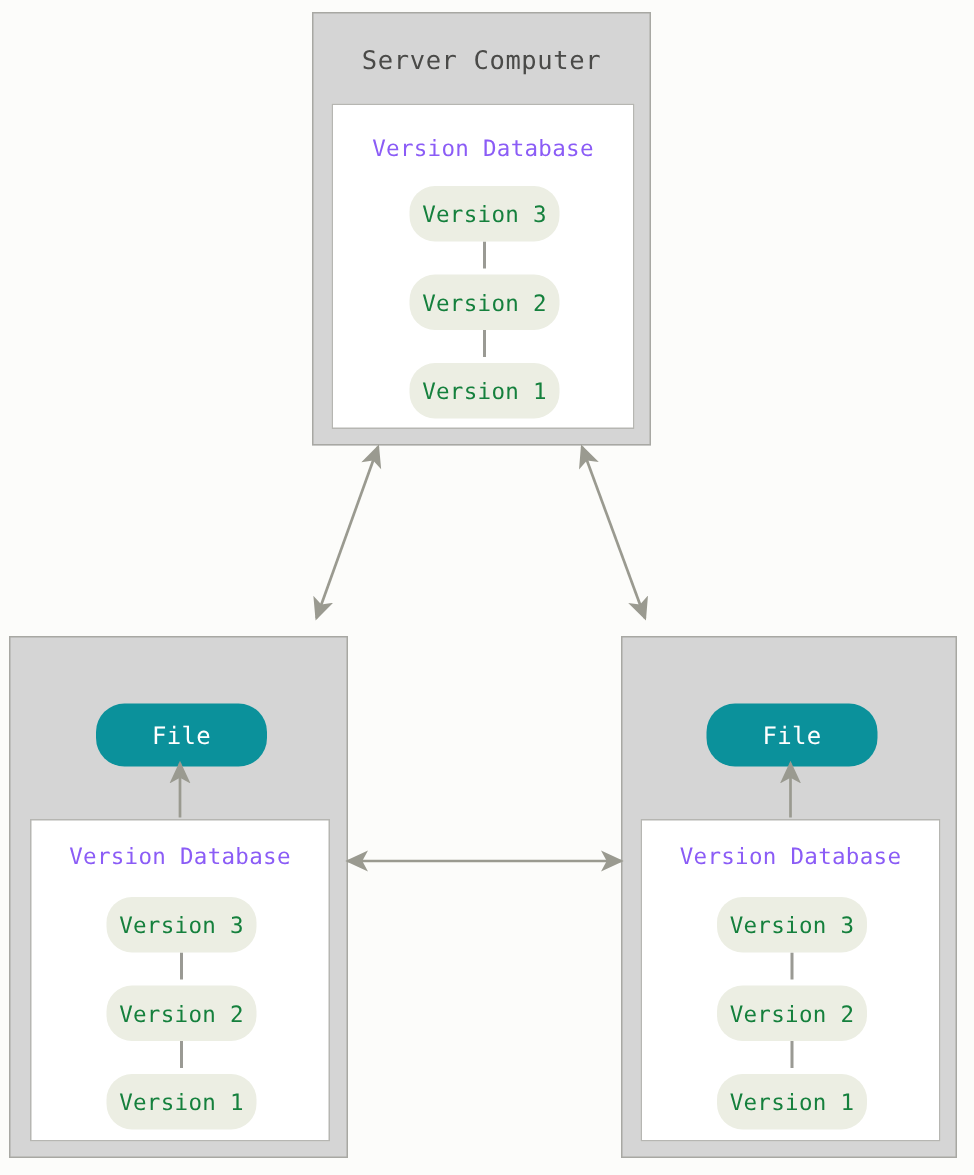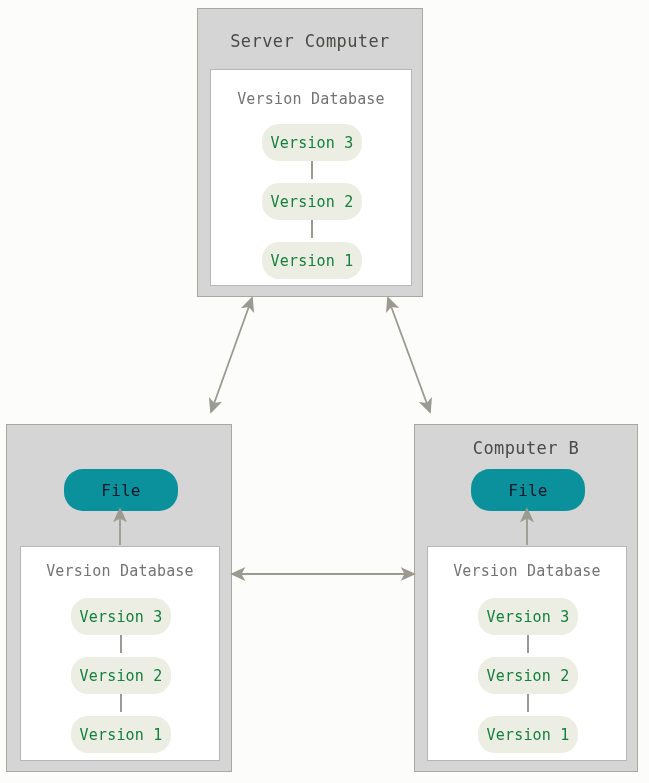--- a/index.html
+++ b/index.html
@@ -40,21 +40,21 @@
     position: absolute;
     background: #ffffff;
     border: 1px solid #b6b6b2;
     box-sizing: border-box;
   }
   .vdb-title {
     position: absolute;
     left: 0;
     right: 0;
     text-align: center;
-    color: #737373;
+    color: #8b5cf6;
     font-size: 15px;
     letter-spacing: 0.2px;
     white-space: nowrap;
   }
 
   
   .pill {
     position: absolute;
     background: #eceee3;
     border-radius: 17px;
@@ -62,21 +62,21 @@
     font-size: 15px;
     display: flex;
     align-items: center;
     justify-content: center;
     letter-spacing: 0.2px;
     white-space: nowrap;
     box-sizing: border-box;
   }
   .pill.file {
     background: #0b919b;
-    color: #0f172a;
+    color: #ffffff;
     border-radius: 19px;
     font-size: 16px;
   }
 
   
   .stub {
     position: absolute;
     width: 2px;
     background: #9a9a94;
   }
@@ -111,21 +111,21 @@
 
     <line x1="388" y1="298" x2="430" y2="412" stroke="#9a9a90" stroke-width="1.8" marker-start="url(#atail)" marker-end="url(#ahead)"></line>
 
     <line x1="232" y1="574" x2="414" y2="574" stroke="#9a9a90" stroke-width="1.8" marker-start="url(#atail)" marker-end="url(#ahead)"></line>
 
     <line x1="120" y1="545" x2="120" y2="509" stroke="#9a9a90" stroke-width="1.8" marker-end="url(#ahead)"></line>
 
     <line x1="527" y1="545" x2="527" y2="509" stroke="#9a9a90" stroke-width="1.8" marker-end="url(#ahead)"></line>
   </svg>
 
-  <div class="machine" style="left:197px; top:8px; width:226px; height:289px;">
+  <div class="machine" style="left:208px; top:8px; width:226px; height:289px;">
     <div class="machine-title" style="top:22px;">Server Computer</div>
 
     <div class="vdb" style="left:12px; top:60px; width:202px; height:217px;">
       <div class="vdb-title" style="top:20px;">Version Database</div>
 
       <div class="stub" style="left:100px; top:91px; height:18px;"></div>
       <div class="stub" style="left:100px; top:150px; height:18px;"></div>
 
       <div class="pill" style="left:51px; top:54px; width:100px; height:37px;">Version 3</div>
       <div class="pill" style="left:51px; top:113px; width:100px; height:37px;">Version 2</div>
@@ -143,21 +143,20 @@
       <div class="stub" style="left:99px; top:88px; height:18px;"></div>
       <div class="stub" style="left:99px; top:147px; height:18px;"></div>
 
       <div class="pill" style="left:50px; top:51px; width:100px; height:37px;">Version 3</div>
       <div class="pill" style="left:50px; top:110px; width:100px; height:37px;">Version 2</div>
       <div class="pill" style="left:50px; top:169px; width:100px; height:37px;">Version 1</div>
     </div>
   </div>
 
   <div class="machine" style="left:414px; top:424px; width:224px; height:348px;">
-    <div class="machine-title" style="top:13px;">Computer B</div>
 
     <div class="pill file" style="left:56px; top:44px; width:114px; height:42px;">File</div>
 
     <div class="vdb" style="left:12px; top:121px; width:200px; height:215px;">
       <div class="vdb-title" style="top:15px;">Version Database</div>
 
       <div class="stub" style="left:99px; top:88px; height:18px;"></div>
       <div class="stub" style="left:99px; top:147px; height:18px;"></div>
 
       <div class="pill" style="left:50px; top:51px; width:100px; height:37px;">Version 3</div>

